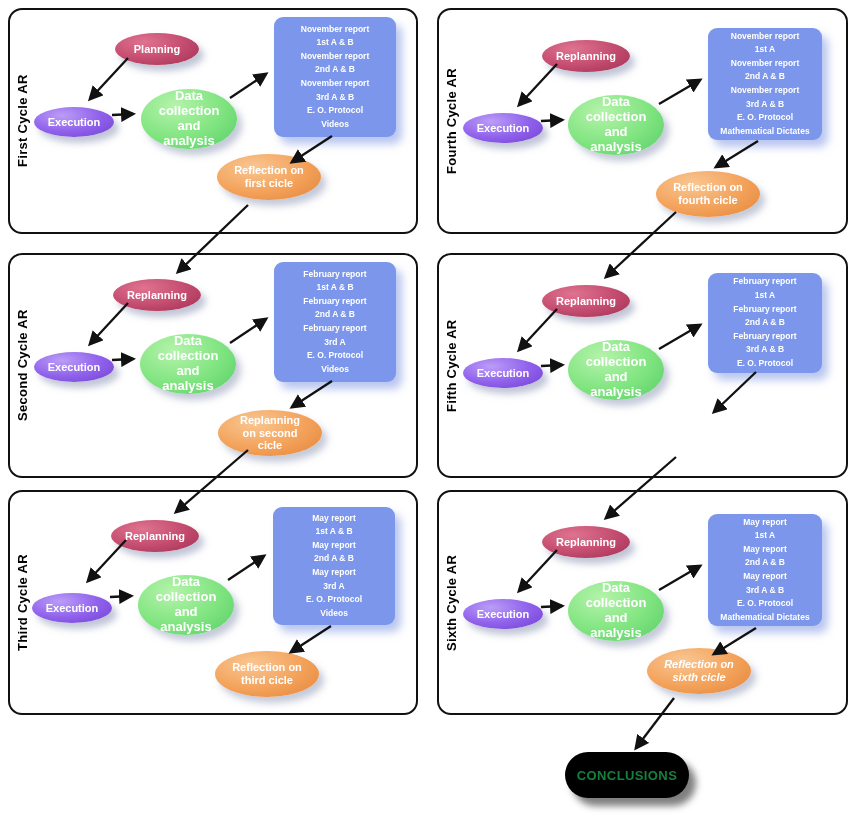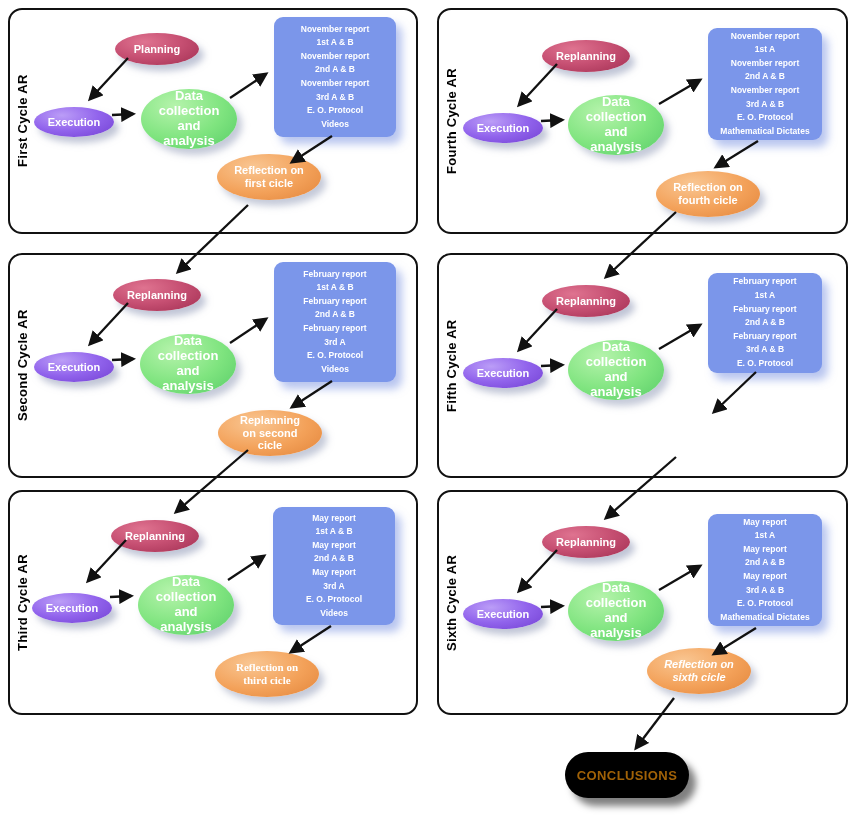--- a/index.html
+++ b/index.html
@@ -45,21 +45,21 @@
   .reports{
     position:absolute;background:#7b96ea;border-radius:9px;
     box-shadow:6px 7px 8px rgba(125,150,225,.55);
     color:#fff;font-weight:bold;font-size:8.5px;text-align:center;
     display:flex;flex-direction:column;justify-content:center;
     box-sizing:border-box;padding:4px 2px;
   }
   .reports div{line-height:13.6px;}
   #conclusions{
     position:absolute;left:565px;top:752px;width:124px;height:46px;
-    background:#000;border-radius:23px;color:#a16207;font-weight:bold;font-size:13px;
+    background:#000;border-radius:23px;color:#15803d;font-weight:bold;font-size:13px;
     display:flex;align-items:center;justify-content:center;letter-spacing:.4px;
     box-shadow:7px 8px 7px rgba(0,0,0,.5);
   }
   #arrows{position:absolute;left:0;top:0;pointer-events:none;}
 </style>
 </head>
 <body>
 
 <div id="root">
 
@@ -107,21 +107,21 @@
     <div class="reports" style="left:263px;top:15px;width:122px;height:118px;">
         <div>May report</div>
         <div>1st A &amp; B</div>
         <div>May report</div>
         <div>2nd A &amp; B</div>
         <div>May report</div>
         <div>3rd A</div>
         <div>E. O. Protocol</div>
         <div>Videos</div>
       </div>
-    <div class="node refl" style="left:205px;top:159px;width:104px;height:46px;font-family:Liberation Serif, serif;">Reflection on third cicle</div>
+    <div class="node refl" style="left:205px;top:159px;width:104px;height:46px;">Reflection on third cicle</div>
   </div>
 
   <div class="panel" style="left:437px;top:8px;width:411px;height:226px;">
     <div class="cycle-label">Fourth Cycle AR</div>
     <div class="node plan" style="left:103px;top:30px;width:88px;height:32px;">Replanning</div>
     <div class="node exec" style="left:24px;top:103px;width:80px;height:30px;">Execution</div>
     <div class="node data" style="left:129px;top:85px;width:96px;height:60px;">Data collection and analysis</div>
     <div class="reports" style="left:269px;top:18px;width:114px;height:112px;">
         <div>November report</div>
         <div>1st A</div>

